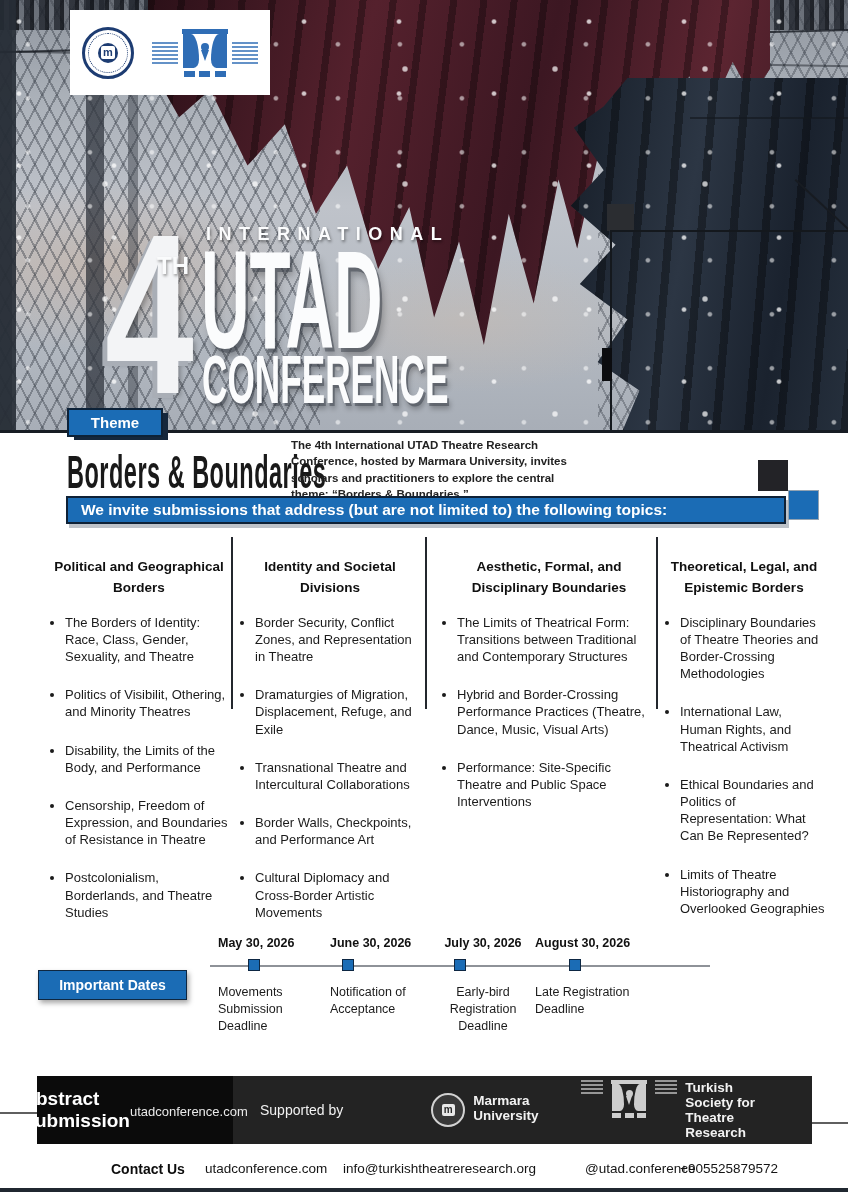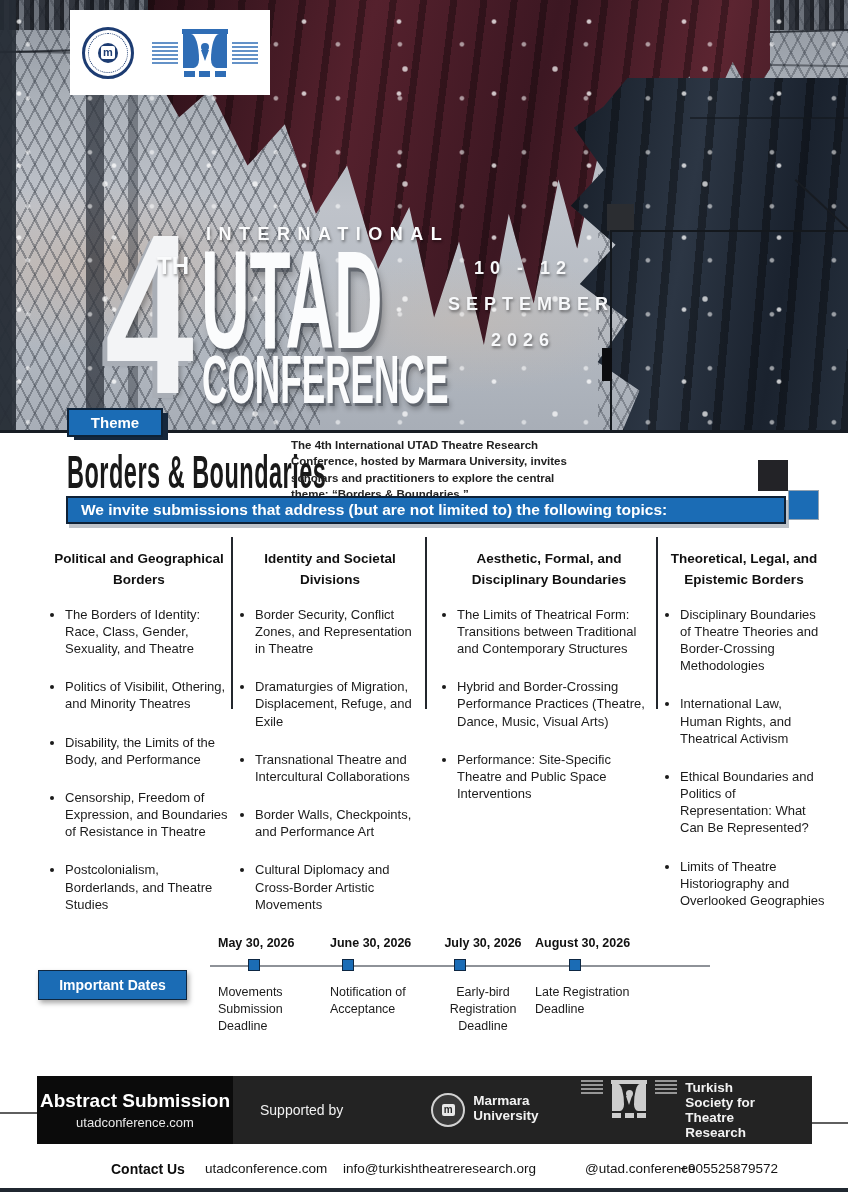--- a/index.html
+++ b/index.html
@@ -131,21 +131,21 @@
   .description { position:absolute; left:291px; top:437px; width:282px; font-size:11.5px; font-weight:bold; line-height:1.42; color:#222; }
   .topics-banner {
     position:absolute; left:66px; top:496px; width:720px; height:28px;
     background:#1b6cb5; border:2px solid #0e2136; box-shadow:3px 4px 0 rgba(125,136,148,.5);
     color:#fff; font-weight:bold; font-size:15.5px; line-height:24px; padding-left:13px; white-space:nowrap;
   }
   .sq-dark { position:absolute; left:758px; top:460px; width:30px; height:31px; background:#232327; }
   .sq-blue { position:absolute; left:788px; top:490px; width:31px; height:30px; background:#1b6cb5; border:1px solid #93a3b2; }
   
   .col { position:absolute; top:545px; }
-  .col .hdr { font-weight:bold; font-size:13.5px; line-height:1.55; text-align:center; color:#101010; margin:4px auto 15px; }
+  .col .hdr { font-weight:bold; font-size:13.5px; line-height:1.55; text-align:center; color:#101010; margin:12px auto 15px; }
   .col ul { list-style:disc; padding-left:17px; }
   .col li { font-size:13px; line-height:1.32; margin-bottom:21px; color:#1b1b1b; }
   .c1 { left:48px;  width:182px; } .c1 .hdr { width:172px; }
   .c2 { left:238px; width:184px; } .c2 .hdr { width:150px; }
   .c3 { left:440px; width:218px; } .c3 .hdr { width:200px; }
   .c4 { left:663px; width:162px; } .c4 .hdr { width:176px; margin-left:-7px; }
   .divider { position:absolute; top:537px; height:172px; width:1.5px; background:#23272d; }
   .d1 { left:231px; } .d2 { left:425px; } .d3 { left:656px; }
   
   .dates-badge {
@@ -157,21 +157,21 @@
   .milestone { position:absolute; top:936px; }
   .m1 { left:218px; } .m2 { left:330px; } .m3 { left:438px;text-align:center; } .m4 { left:535px; }
   .m-date { font-weight:bold; font-size:12.5px; color:#111; white-space:nowrap; }
   .m-marker { position:absolute; top:23px; width:12px; height:12px; background:#1b6cb5; border:1px solid #0d2743; }
   .m1 .m-marker { left:30px; } .m2 .m-marker { left:12px; } .m3 .m-marker { left:16px; } .m4 .m-marker { left:34px; }
   .m-label { margin-top:34px; font-size:12.5px; line-height:1.35; color:#1b1b1b; }
   .m1 .m-label { width:80px; } .m2 .m-label { width:106px; } .m3 .m-label { width:90px; } .m4 .m-label { width:110px; }
   
   .footer-black {
     position:absolute; left:37px; top:1076px; width:196px; height:68px; background:#0b0b0b; z-index:2;
-    display:flex; flex-direction:column; align-items:center; justify-content:center; color:#fff;
+    display:flex; flex-direction:row; align-items:center; justify-content:center; color:#fff;
   }
   .f-title { font-weight:bold; font-size:19px; }
   .f-url { font-size:13px; margin-top:3px; color:#e9e9e9; }
   .footer-gray {
     position:absolute; left:233px; top:1076px; width:579px; height:68px; background:#232323;
     display:flex; align-items:center; color:#f2f2f2;
   }
   .supported { margin-left:27px; font-size:14px; white-space:nowrap; }
   .partner { display:flex; align-items:flex-start; gap:8px; }
   .p-marmara { margin-left:88px; }
@@ -240,25 +240,20 @@
         </div>
         <div class="microtext"></div>
       </div>
     </div>
 
     <div class="edition-4">4</div>
     <div class="edition-th">TH</div>
     <div class="kicker">INTERNATIONAL</div>
     <div class="title-utad">UTAD</div>
     <div class="title-conf">CONFERENCE</div>
-    <div class="hero-dates">
-      <div>10 - 12</div>
-      <div>SEPTEMBER</div>
-      <div>2026</div>
-    </div>
   </div>
 
   <div class="theme-badge">Theme</div>
   <div class="section-title">Borders &amp; Boundaries</div>
   <div class="description">The 4th International UTAD Theatre Research Conference, hosted by Marmara University, invites scholars and practitioners to explore the central theme: “Borders &amp; Boundaries.”</div>
   <div class="topics-banner">We invite submissions that address (but are not limited to) the following topics:</div>
   <div class="sq-dark"></div>
   <div class="sq-blue"></div>
 
   <div class="divider d1"></div>

